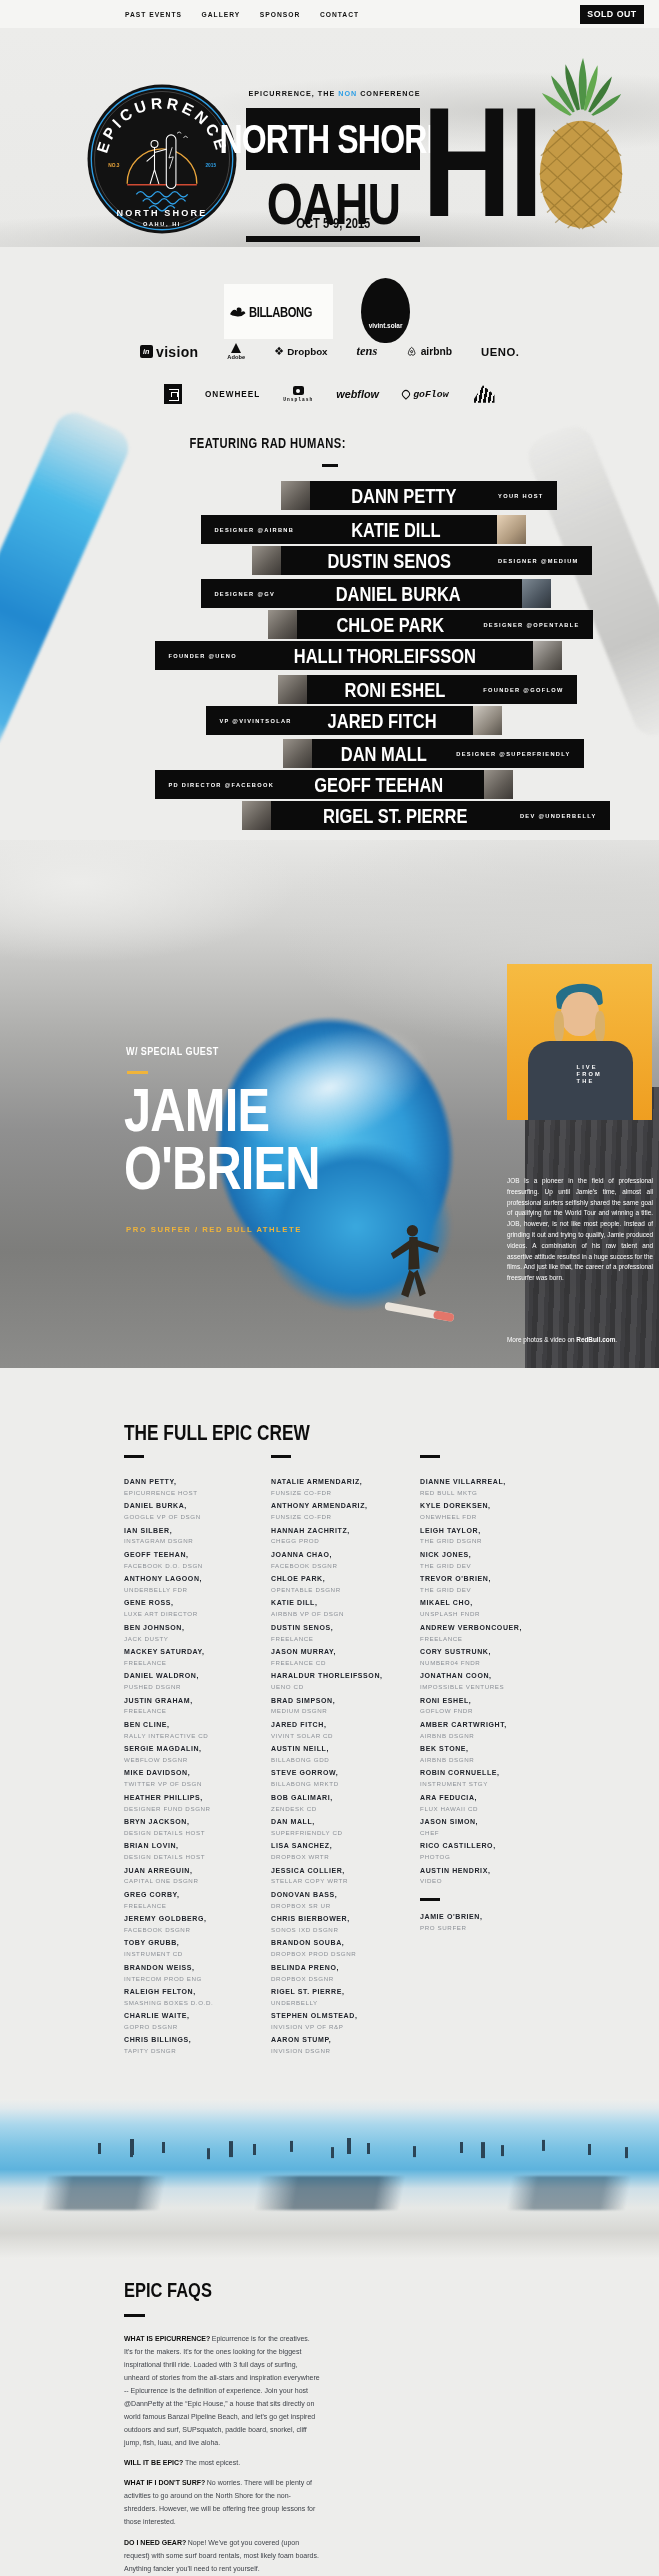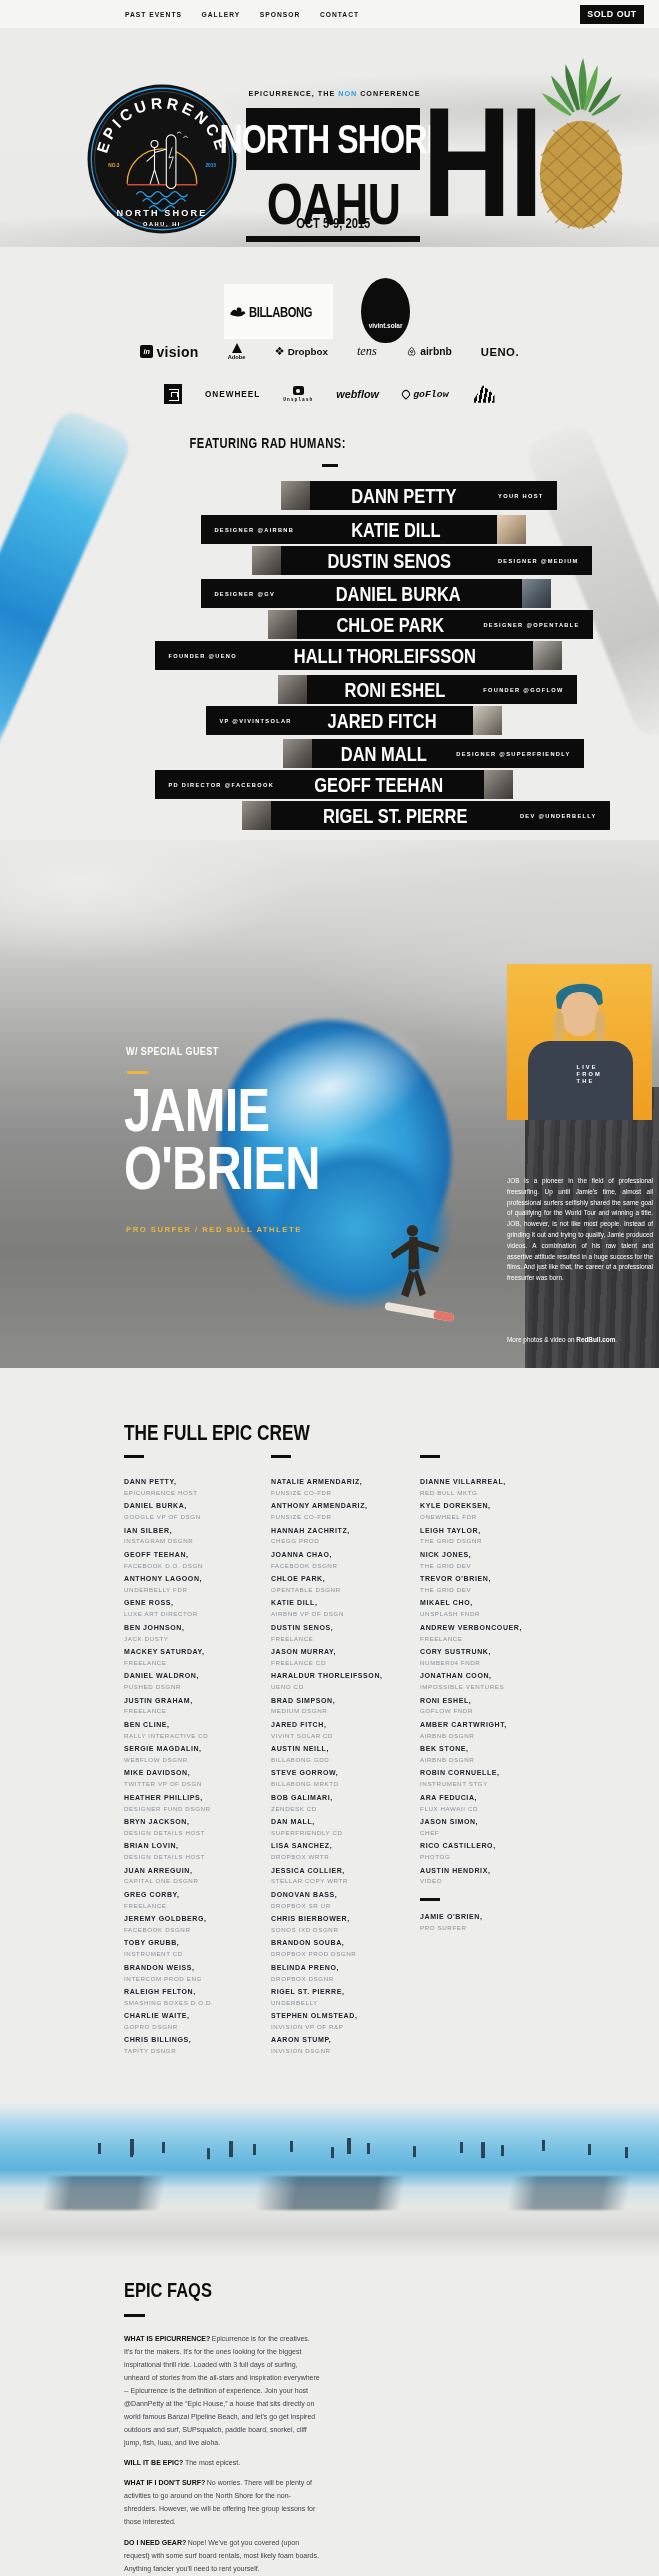--- a/index.html
+++ b/index.html
@@ -43,21 +43,21 @@
   .sp-row3{top:132px;height:30px;gap:23px;}
   .logo{display:flex;align-items:center;gap:3.1px;color:#0d0d0d;cursor:pointer;}
   .inv-mark{width:13.4px;height:13.4px;background:#0c0c0c;border-radius:2px;color:#fff;display:flex;align-items:center;justify-content:center;
     font-size:7.2px;font-weight:700;font-style:italic;}
   .inv-rest{font-size:14px;font-weight:700;letter-spacing:0.3px;}
   .adobe{flex-direction:column;gap:0.5px;}
   .adobe-a{width:0;height:0;border-left:5.7px solid transparent;border-right:5.7px solid transparent;border-bottom:10.3px solid #0c0c0c;}
   .adobe-word{font-size:5.7px;font-weight:700;}
   .dbx-glyph{font-size:11.3px;line-height:11.3px;}
   .dbx-word{font-size:9.8px;font-weight:700;}
-  .tens-word{font-size:12.4px;font-weight:400;font-style:italic;font-family:"Liberation Serif",serif;}
+  .tens-word{font-size:12.4px;font-weight:700;font-style:italic;font-family:"Liberation Serif",serif;}
   .abnb-word{font-size:10.3px;font-weight:700;}
   .ueno-word{font-size:11.3px;font-weight:700;letter-spacing:0.5px;}
   .maze{width:17.5px;height:20.6px;background:#0c0c0c;position:relative;}
   .maze::after{content:"";position:absolute;left:4.1px;top:5.2px;width:9.3px;height:10.3px;border:1.3px solid #fff;border-left-width:0;}
   .maze::before{content:"";position:absolute;left:6.2px;top:8.2px;width:5.2px;height:4.1px;border:1.3px solid #fff;border-bottom-width:0;}
   .ow-word{font-size:8.2px;font-weight:700;letter-spacing:1px;}
   .uns{flex-direction:column;gap:1.5px;}
   .uns-cam{width:11.3px;height:9.3px;background:#0c0c0c;border-radius:2.1px;position:relative;}
   .uns-cam::after{content:"";position:absolute;left:3.6px;top:3.1px;width:4.1px;height:4.1px;border-radius:50%;background:#fff;}
   .uns-word{font-size:4.6px;letter-spacing:1px;font-family:"Liberation Mono",monospace;font-weight:700;}

